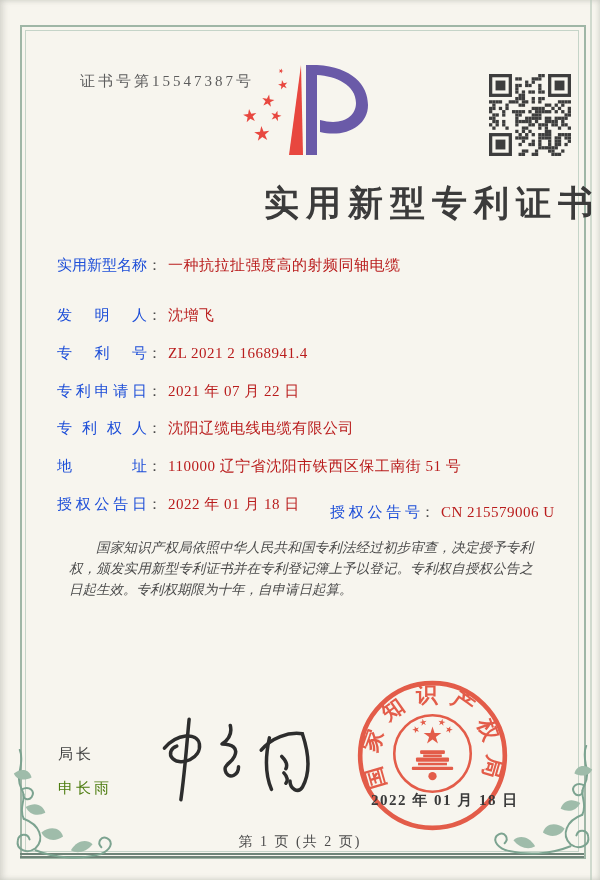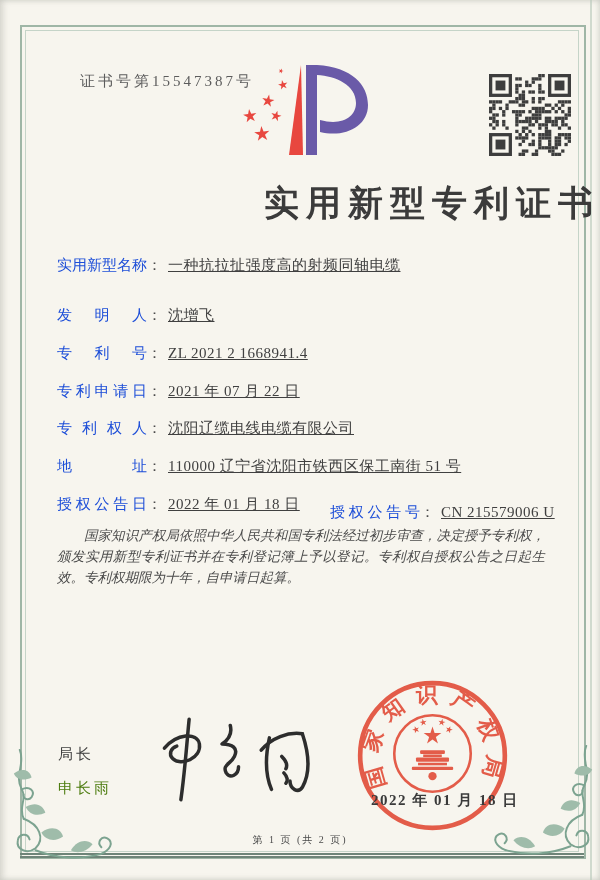--- a/index.html
+++ b/index.html
@@ -32,44 +32,44 @@
 
   .title{
     position:absolute;left:0;top:180px;width:600px;text-align:right;
     font-size:35px;font-weight:600;letter-spacing:7px;color:#3b3b3b;white-space:nowrap;
   }
 
   .fields{position:absolute;left:57px;top:0;width:500px;}
   .frow{position:absolute;left:0;font-size:15px;color:#454545;white-space:nowrap;}
   .f-label{display:inline-block;width:90px;text-align:justify;text-align-last:justify;color:#1d4ed8;vertical-align:top;}
   .f-colon{display:inline-block;margin-right:6px;color:#4a4a4a;}
-  .f-value{color:#404040;letter-spacing:.5px;text-decoration:underline;}
+  .f-value{color:#b91c1c;letter-spacing:.5px;}
   .frow.r1{top:256px;} .frow.r2{top:306px;} .frow.r3{top:344px;}
   .frow.r4{top:382px;} .frow.r5{top:419px;} .frow.r6{top:457px;} .frow.r7{top:495px;}
   .pair2{position:absolute;left:273px;top:0;white-space:nowrap;margin-top:8px;}
 
   .body-text{
     position:absolute;left:57px;top:525px;width:488px;
     font-size:13.5px;line-height:21px;color:#4a4a4a;
     font-style:italic;text-align:justify;z-index:2;
   }
-  .body-text p{margin:0;text-indent:2em;}
+  .body-text p{margin:12px;text-indent:2em;}
 
   .signoff-title{position:absolute;left:58px;top:745px;font-size:15px;letter-spacing:3px;color:#3f3f3f;z-index:3;}
   .signoff-name{position:absolute;left:58px;top:779px;font-size:15px;letter-spacing:3px;color:#4d7c0f;z-index:3;}
   .signature{position:absolute;left:150px;top:712px;width:175px;height:95px;z-index:3;}
 
   .seal{position:absolute;left:355px;top:678px;width:155px;height:155px;z-index:2;opacity:.92;}
   .seal-date{
     position:absolute;left:371px;top:791px;z-index:4;
     font-size:15px;letter-spacing:1.5px;color:#3a3a3a;white-space:nowrap;font-weight:600;
   }
   .footer{
     position:absolute;left:0;top:833px;width:600px;text-align:center;
-    font-size:10px;letter-spacing:2px;color:#4b4b4b;z-index:3;
+    font-size:14px;letter-spacing:2px;color:#4b4b4b;z-index:3;
   }
 </style>
 </head>
 <body>
 
 <div class="paper">
 
   <div class="frame-outer"></div>
   <div class="frame-inner"></div>
   <div class="frame-bottom"></div>

